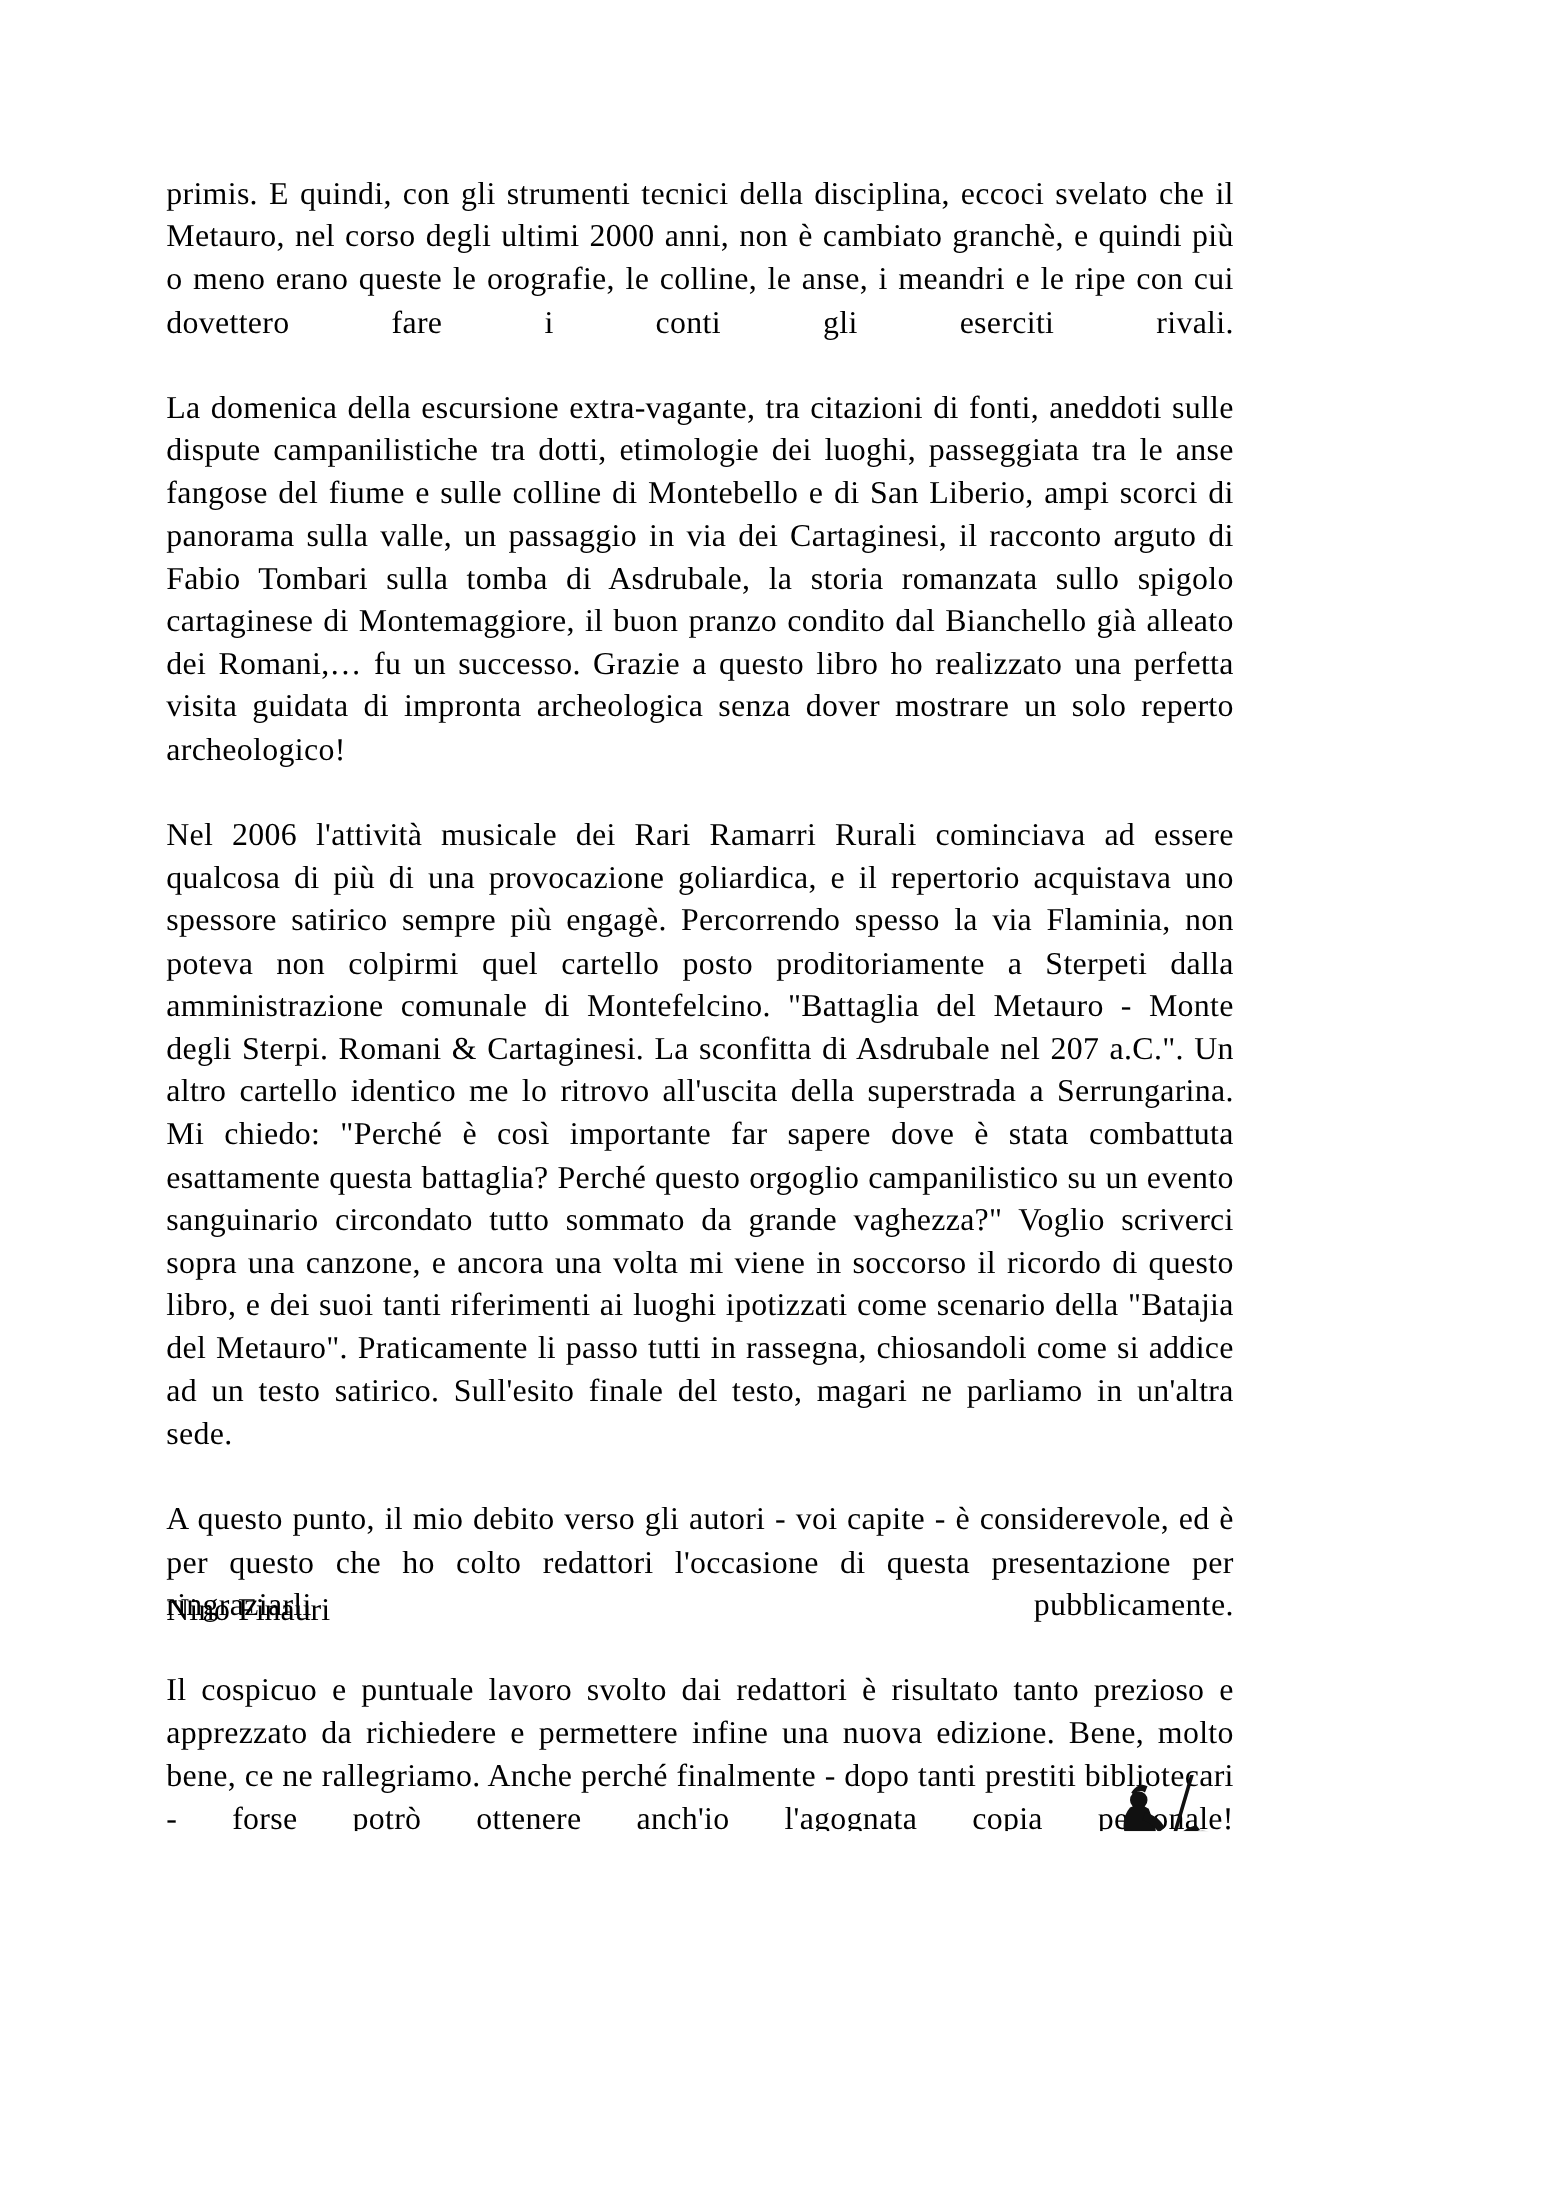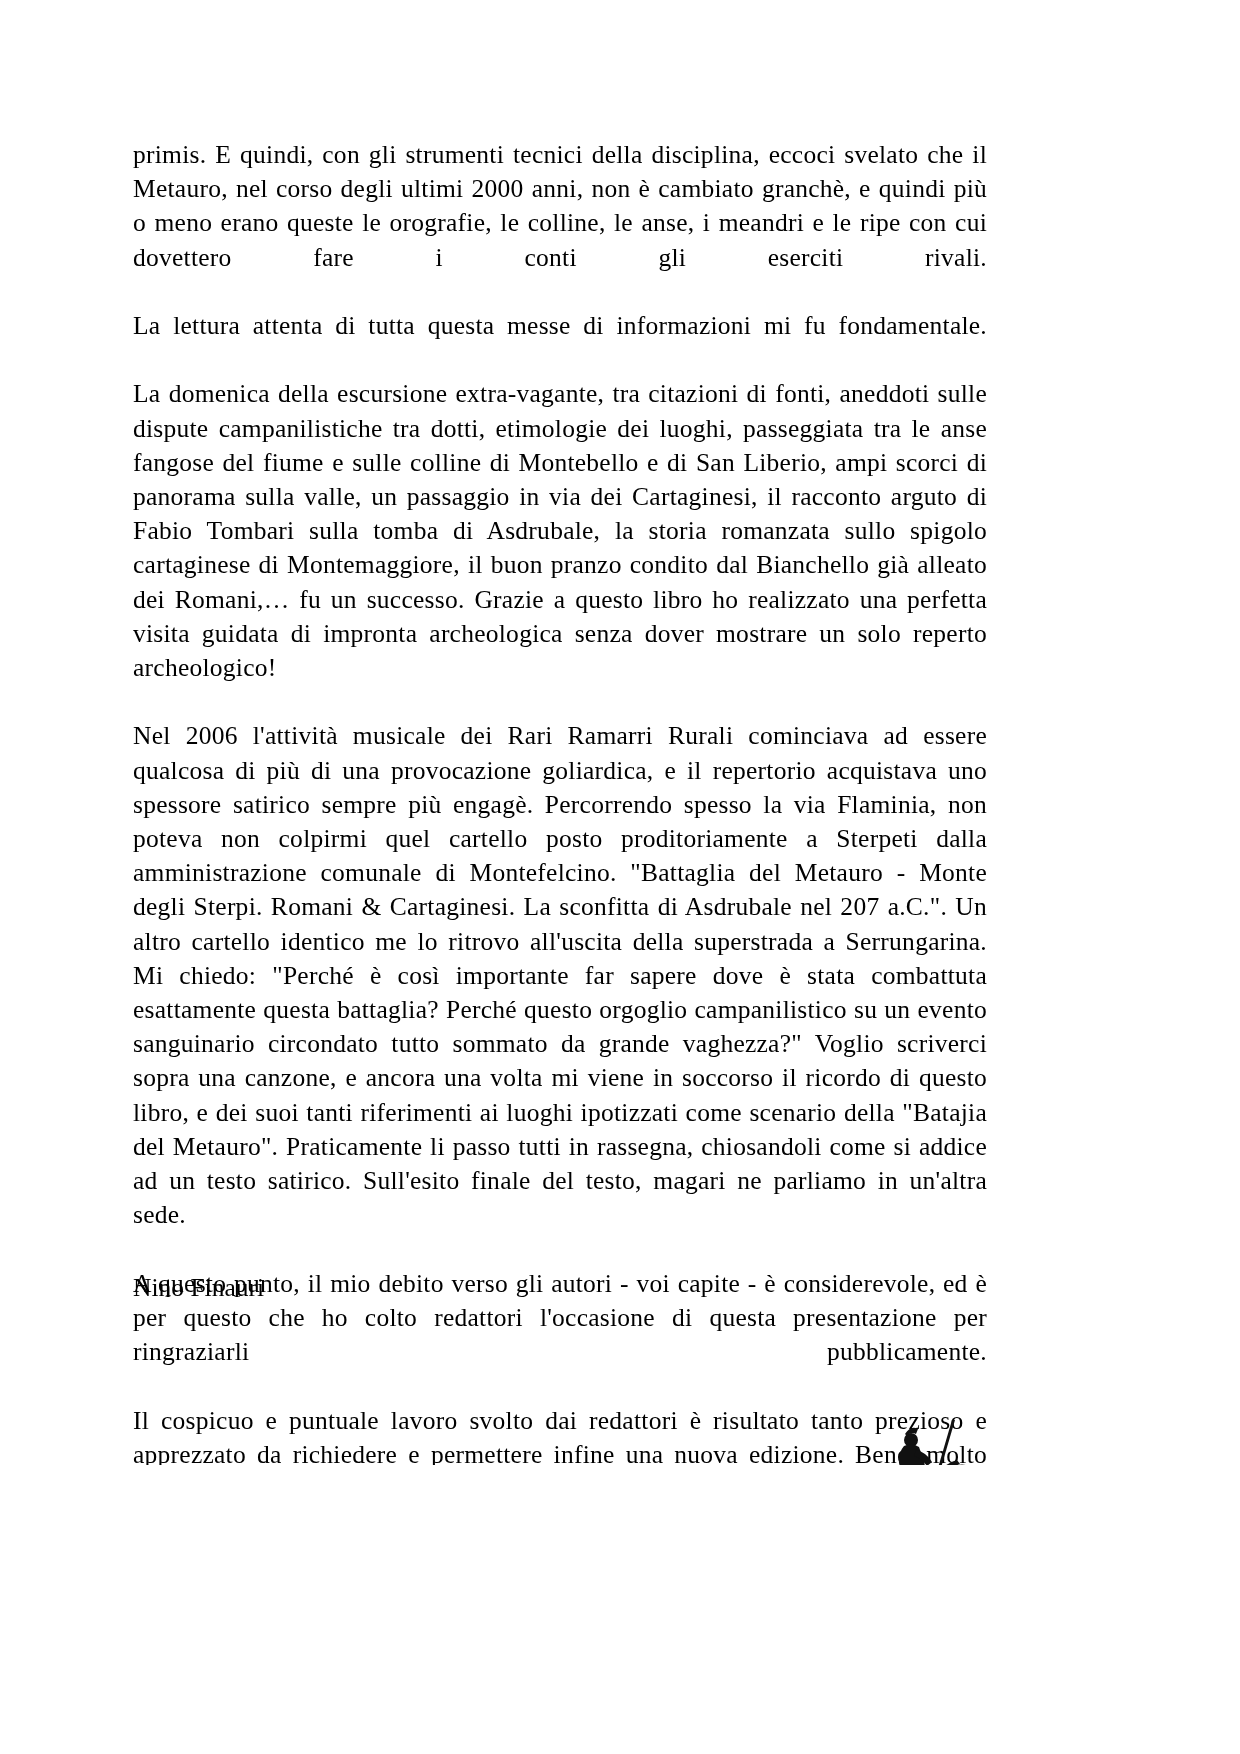--- a/index.html
+++ b/index.html
@@ -84,21 +84,20 @@
   }
   .rider svg { display: block; }
 </style>
 </head>
 <body>
 
 <div class="page">
 
   <div class="textblock">
     <p class="para">primis.  E quindi, con gli strumenti tecnici della disciplina, eccoci svelato che il Metauro, nel corso degli ultimi 2000 anni, non è cambiato granchè, e quindi più o meno erano queste le orografie, le colline, le anse, i meandri e le ripe con cui dovettero fare i conti gli eserciti rivali.</p>
-    <p class="para">La lettura attenta di tutta questa messe di informazioni mi fu fondamentale.</p>
     <p class="para">La domenica della escursione extra-vagante, tra citazioni di fonti, aneddoti sulle dispute campanilistiche tra dotti, etimologie dei luoghi, passeggiata tra le anse fangose del fiume e sulle colline di Montebello e di San Liberio, ampi scorci di panorama sulla valle, un passaggio in via dei Cartaginesi, il racconto arguto di Fabio Tombari sulla tomba di Asdrubale, la storia romanzata sullo spigolo cartaginese di Montemaggiore, il buon pranzo condito dal Bianchello già alleato dei Romani,… fu un successo. Grazie a questo libro ho realizzato una perfetta visita guidata di impronta archeologica senza dover mostrare un solo reperto archeologico!</p>
     <p class="para">Nel 2006 l'attività musicale dei Rari Ramarri Rurali cominciava ad essere qualcosa di più di una provocazione goliardica, e il repertorio acquistava uno spessore satirico sempre più engagè. Percorrendo spesso la via Flaminia, non poteva non colpirmi quel cartello posto proditoriamente a Sterpeti dalla amministrazione comunale di Montefelcino. "Battaglia del Metauro - Monte degli Sterpi. Romani &amp; Cartaginesi. La sconfitta di Asdrubale nel 207 a.C.". Un altro cartello identico me lo ritrovo all'uscita della superstrada a Serrungarina. Mi chiedo: "Perché è così importante far sapere dove è stata combattuta esattamente questa battaglia? Perché questo orgoglio campanilistico su un evento sanguinario circondato tutto sommato da grande vaghezza?" Voglio scriverci sopra una canzone, e ancora una volta mi viene in soccorso il ricordo di questo libro, e dei suoi tanti riferimenti ai luoghi ipotizzati come scenario della "Batajia del Metauro". Praticamente li passo tutti in rassegna, chiosandoli come si addice ad un testo satirico. Sull'esito finale del testo, magari ne parliamo in un'altra sede.</p>
     <p class="para">A questo punto, il mio debito verso gli autori - voi capite - è considerevole, ed è per questo che ho colto redattori l'occasione di questa presentazione per ringraziarli pubblicamente.</p>
     <p class="para">Il cospicuo e puntuale lavoro svolto dai redattori è risultato tanto prezioso e apprezzato da richiedere e permettere infine una nuova edizione. Bene, molto bene, ce ne rallegriamo.  Anche perché finalmente - dopo tanti prestiti bibliotecari - forse potrò ottenere anch'io l'agognata copia personale!</p>
   </div>
 
   <div class="signature-wrap">Nino Finauri</div>
 
   <div class="footer"></div>
 

